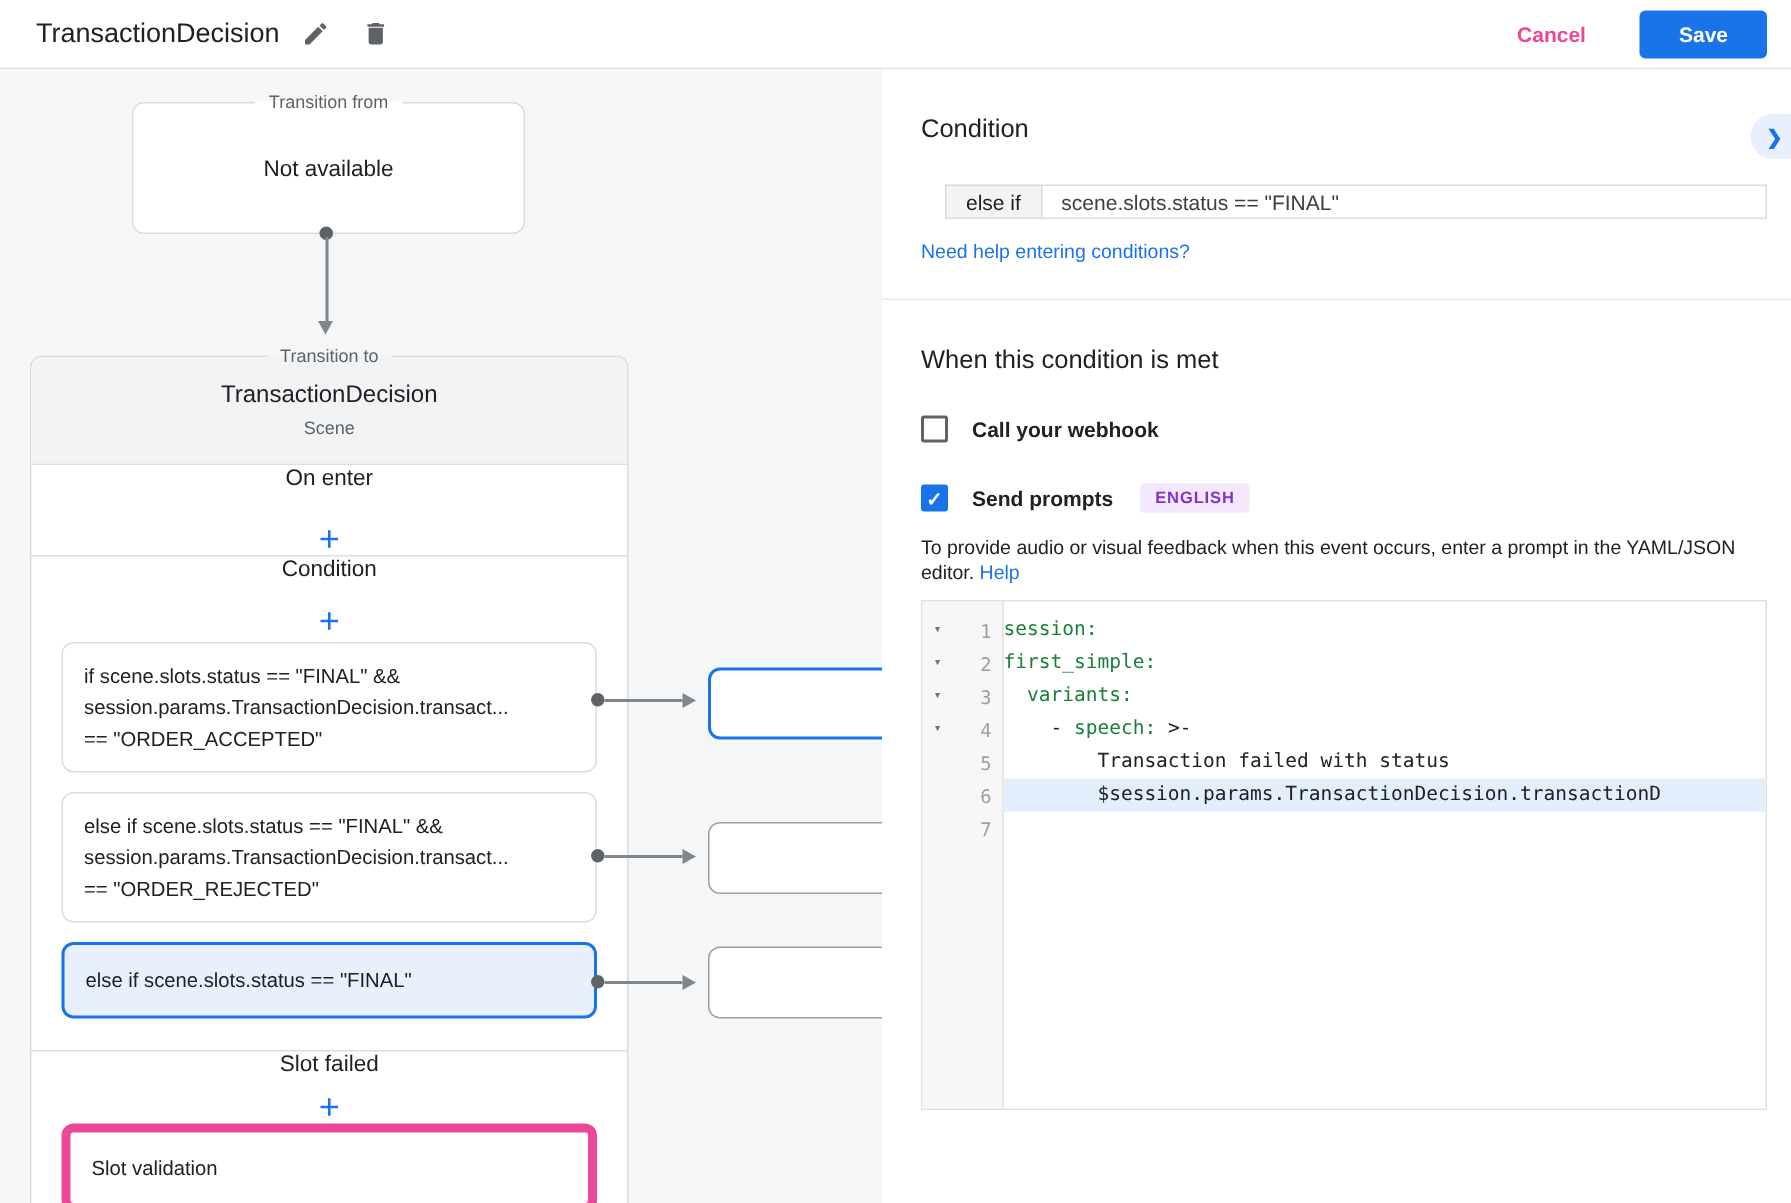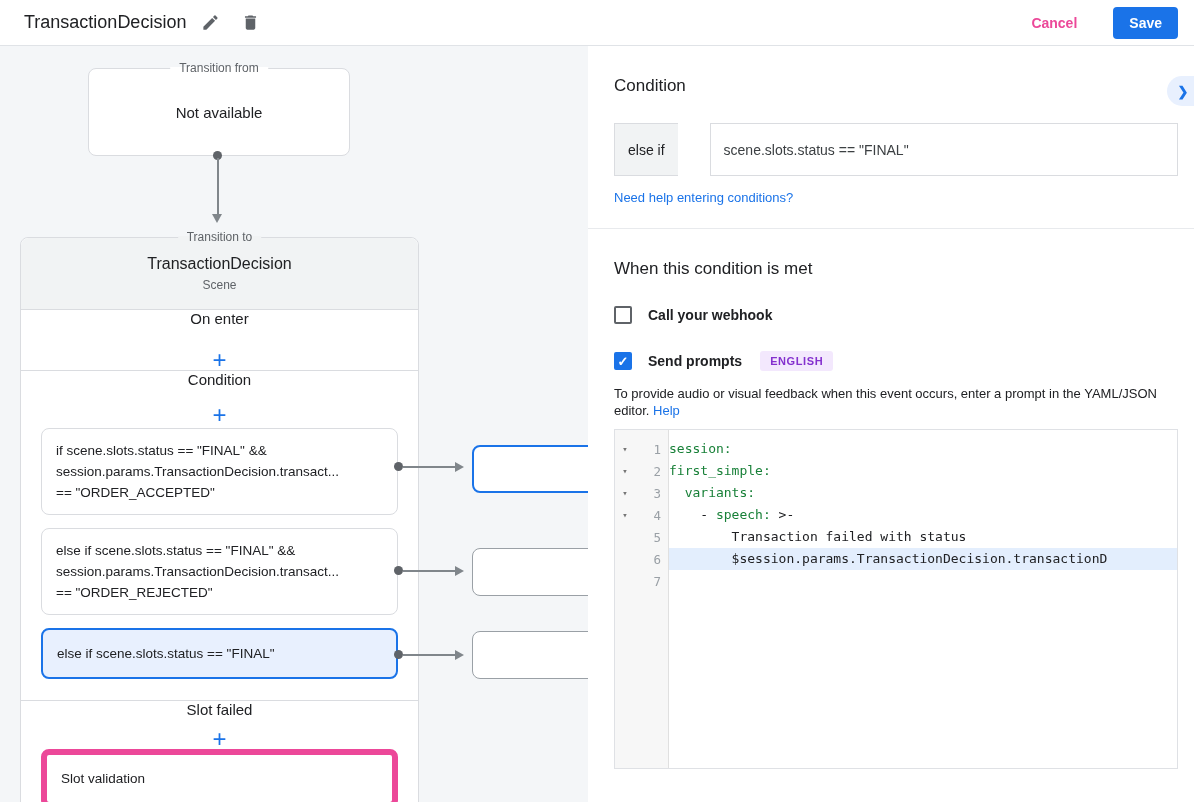--- a/index.html
+++ b/index.html
@@ -9,21 +9,21 @@
   
   .topbar { height:46px; background:#fff; border-bottom:1px solid #e0e3e7;
     display:flex; align-items:center; padding:0 16px 0 24px; }
   .topbar .title { font-size:18px; color:#202124; }
   .icon-btn { width:32px; height:32px; display:flex; align-items:center; justify-content:center;
     margin-left:8px; cursor:pointer; }
   .icon-btn svg { fill:#5f6368; }
   .topbar .spacer { flex:1; }
   .cancel-btn { color:#ec4899; font-size:14px; font-weight:700; margin-right:36px; cursor:pointer; }
   .save-btn { background:#1a73e8; color:#fff; font-size:14px; font-weight:700;
-    border:none; border-radius:4px; padding:8px 16px; cursor:pointer; }
+    border:none; border-radius:4px; padding:8px 26px; cursor:pointer; }
 
   
   .main { display:flex; height:756px; }
   .diagram { position:relative; width:588px; background:#f4f6f8; overflow:hidden; flex:none; }
   .panel { flex:1; background:#fff; position:relative; padding-left:26px; }
 
   
   .from-box { position:absolute; left:88px; top:22px; width:262px; height:88px;
     background:#fff; border:1px solid #dadce0; border-radius:8px;
     display:flex; align-items:center; justify-content:center; }
@@ -65,21 +65,21 @@
   
   .target { position:absolute; left:472px; width:130px; height:48px; background:#fff; border-radius:8px; }
   .target.active { border:2px solid #1a73e8; }
   .target.plain { border:1px solid #9aa0a6; }
 
   
   .p-heading { font-size:17px; color:#202124; padding-top:30px; }
   .collapse-btn { position:absolute; top:30px; right:0; width:27px; height:30px;
     background:#e8f0fe; border-radius:16px 0 0 16px; color:#1a73e8; font-size:13px; font-weight:700;
     display:flex; align-items:center; justify-content:center; padding-left:5px; cursor:pointer; }
-  .cond-input-row { display:flex; margin:27px 16px 0 0; height:53px;gap:32px; }
+  .cond-input-row { display:flex; margin:27px 16px 0 16px; height:23px; }
   .cond-prefix { background:#f1f3f4; border:1px solid #dadce0; border-right:none;
     display:flex; align-items:center; padding:0 13px; font-size:14px; color:#202124; }
   .cond-input { flex:1; border:1px solid #dadce0; padding:0 13px; font-size:14px; color:#3c4043;
     font-family:"Liberation Sans", sans-serif; outline:none; background:#fff; }
   .help-link { display:inline-block; margin-top:14px; font-size:13px; color:#1a73e8; cursor:pointer; }
   .divider { height:1px; background:#e8eaed; margin:22px 0 0 -26px; }
   .when-heading { font-size:17px; color:#202124; margin-top:30px; }
   .chk-row { display:flex; align-items:center; margin-top:27px; }
   .chk { width:18px; height:18px; border:2px solid #5f6368; border-radius:2px; flex:none; cursor:pointer;
     display:flex; align-items:center; justify-content:center; }

